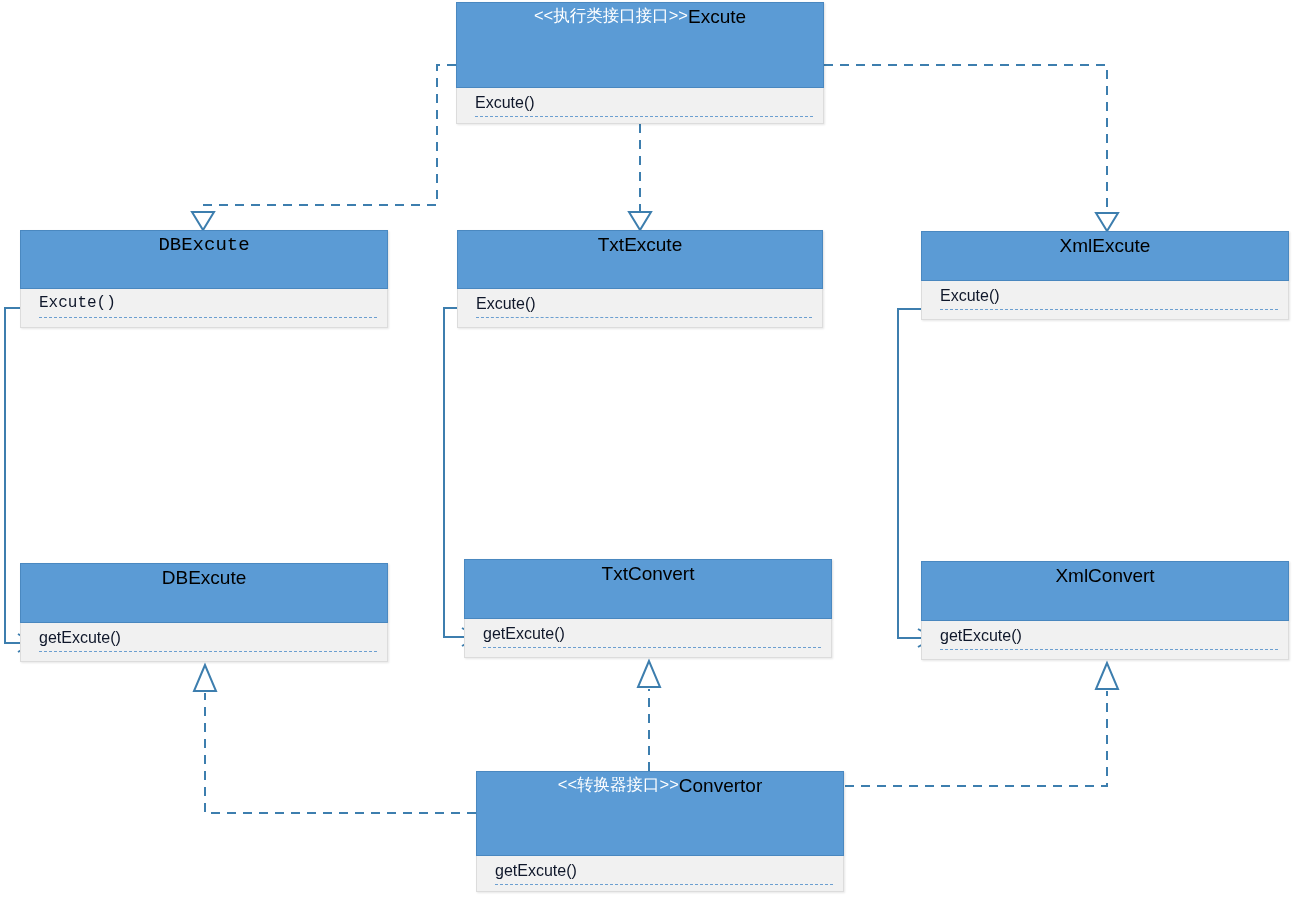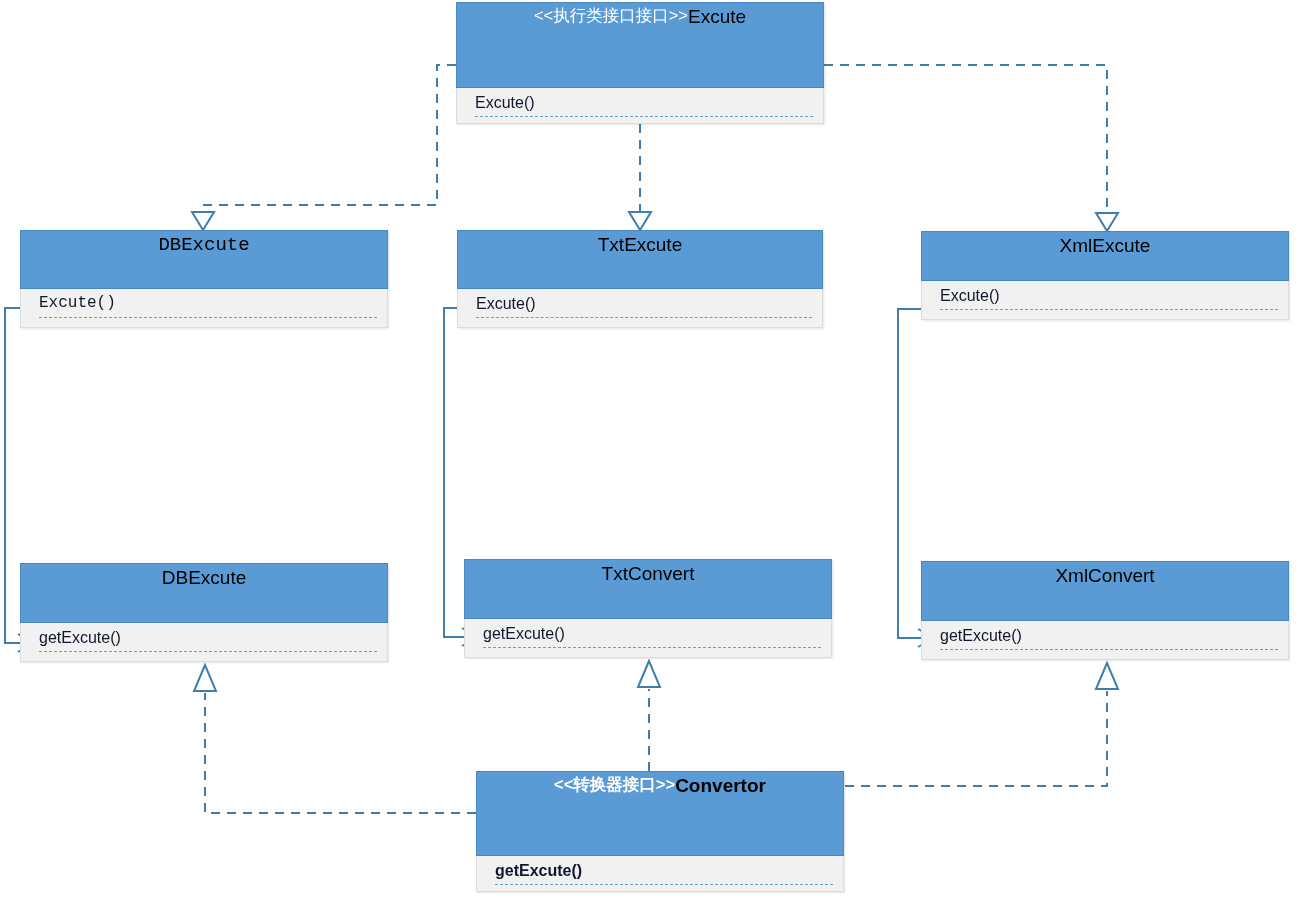--- a/index.html
+++ b/index.html
@@ -184,21 +184,21 @@
 
   <div class="uml-box" style="left:921px; top:561px; width:368px;">
     <div class="uml-header" style="height:60px;">
       <div class="uml-name">XmlConvert</div>
     </div>
     <div class="uml-body" style="height:39px;">
       <span class="uml-method">getExcute()</span>
     </div>
   </div>
 
-  <div class="uml-box" style="left:476px; top:771px; width:368px;font-weight:bold;">
+  <div class="uml-box" style="left:476px; top:771px; width:368px;">
     <div class="uml-header" style="height:85px;">
       <div class="uml-stereotype">&lt;&lt;转换器接口&gt;&gt;</div>
       <div class="uml-name">Convertor</div>
     </div>
     <div class="uml-body" style="height:36px;">
       <span class="uml-method">getExcute()</span>
     </div>
   </div>
 
 </div>

